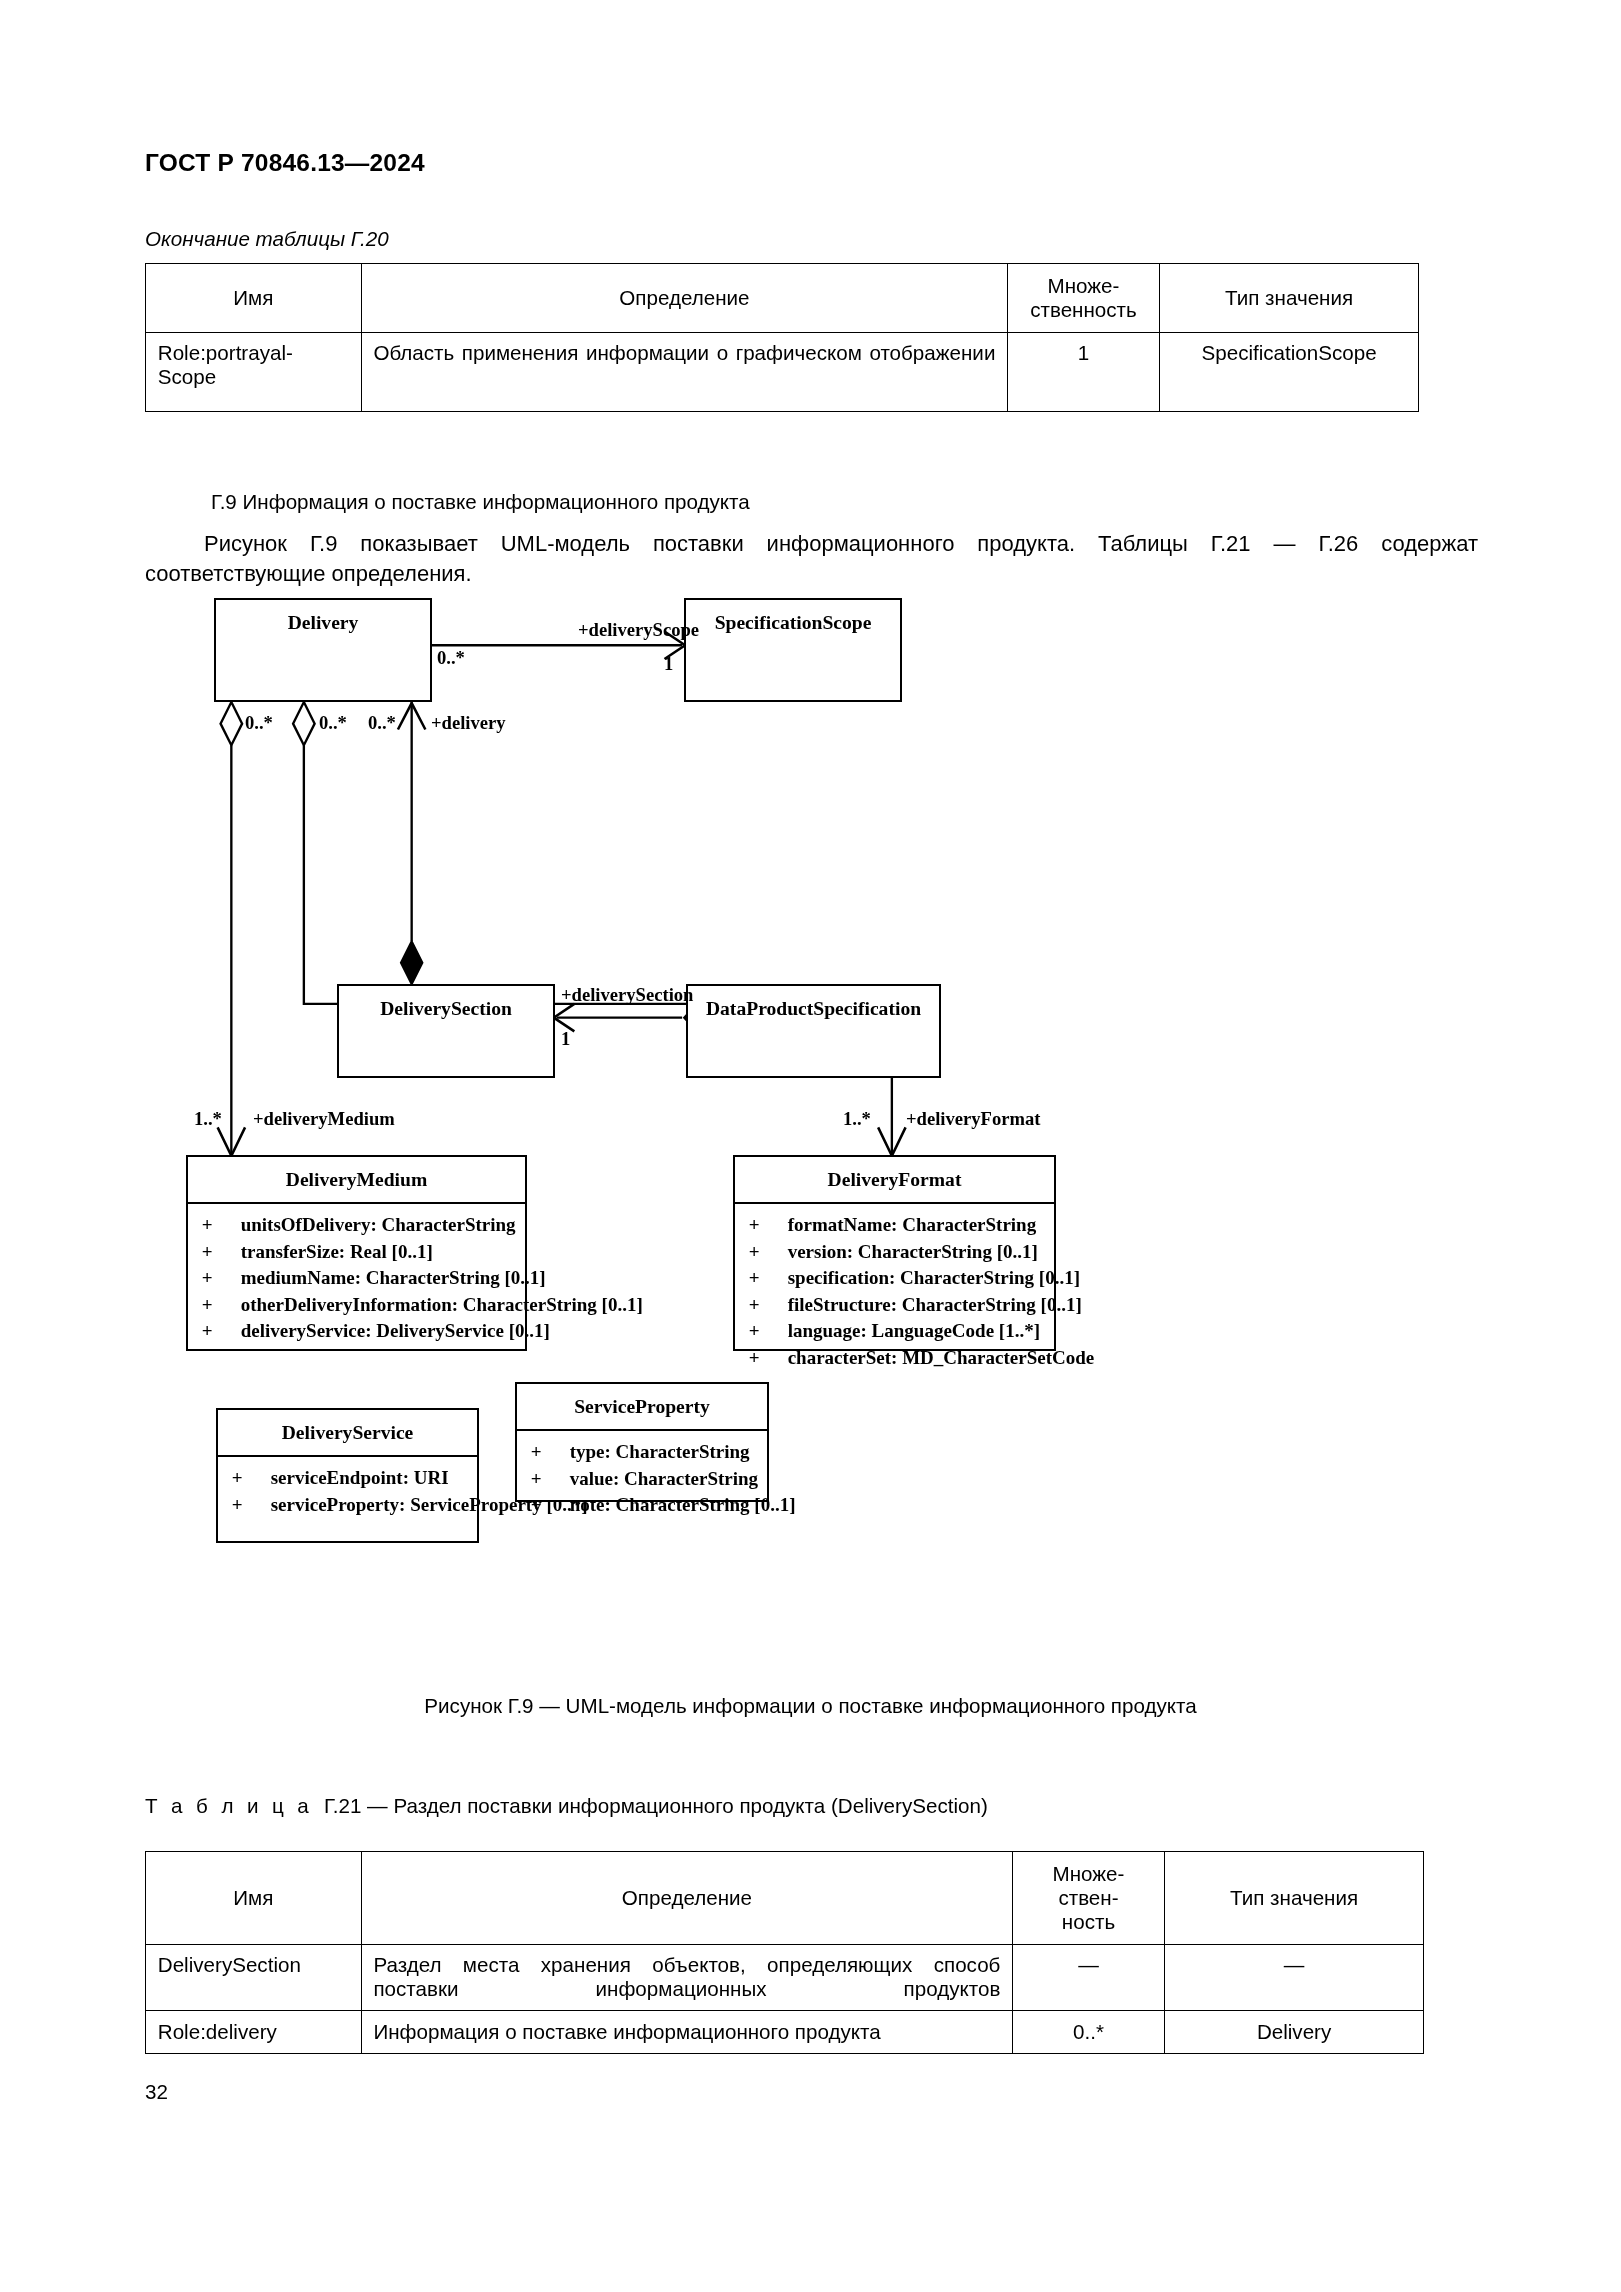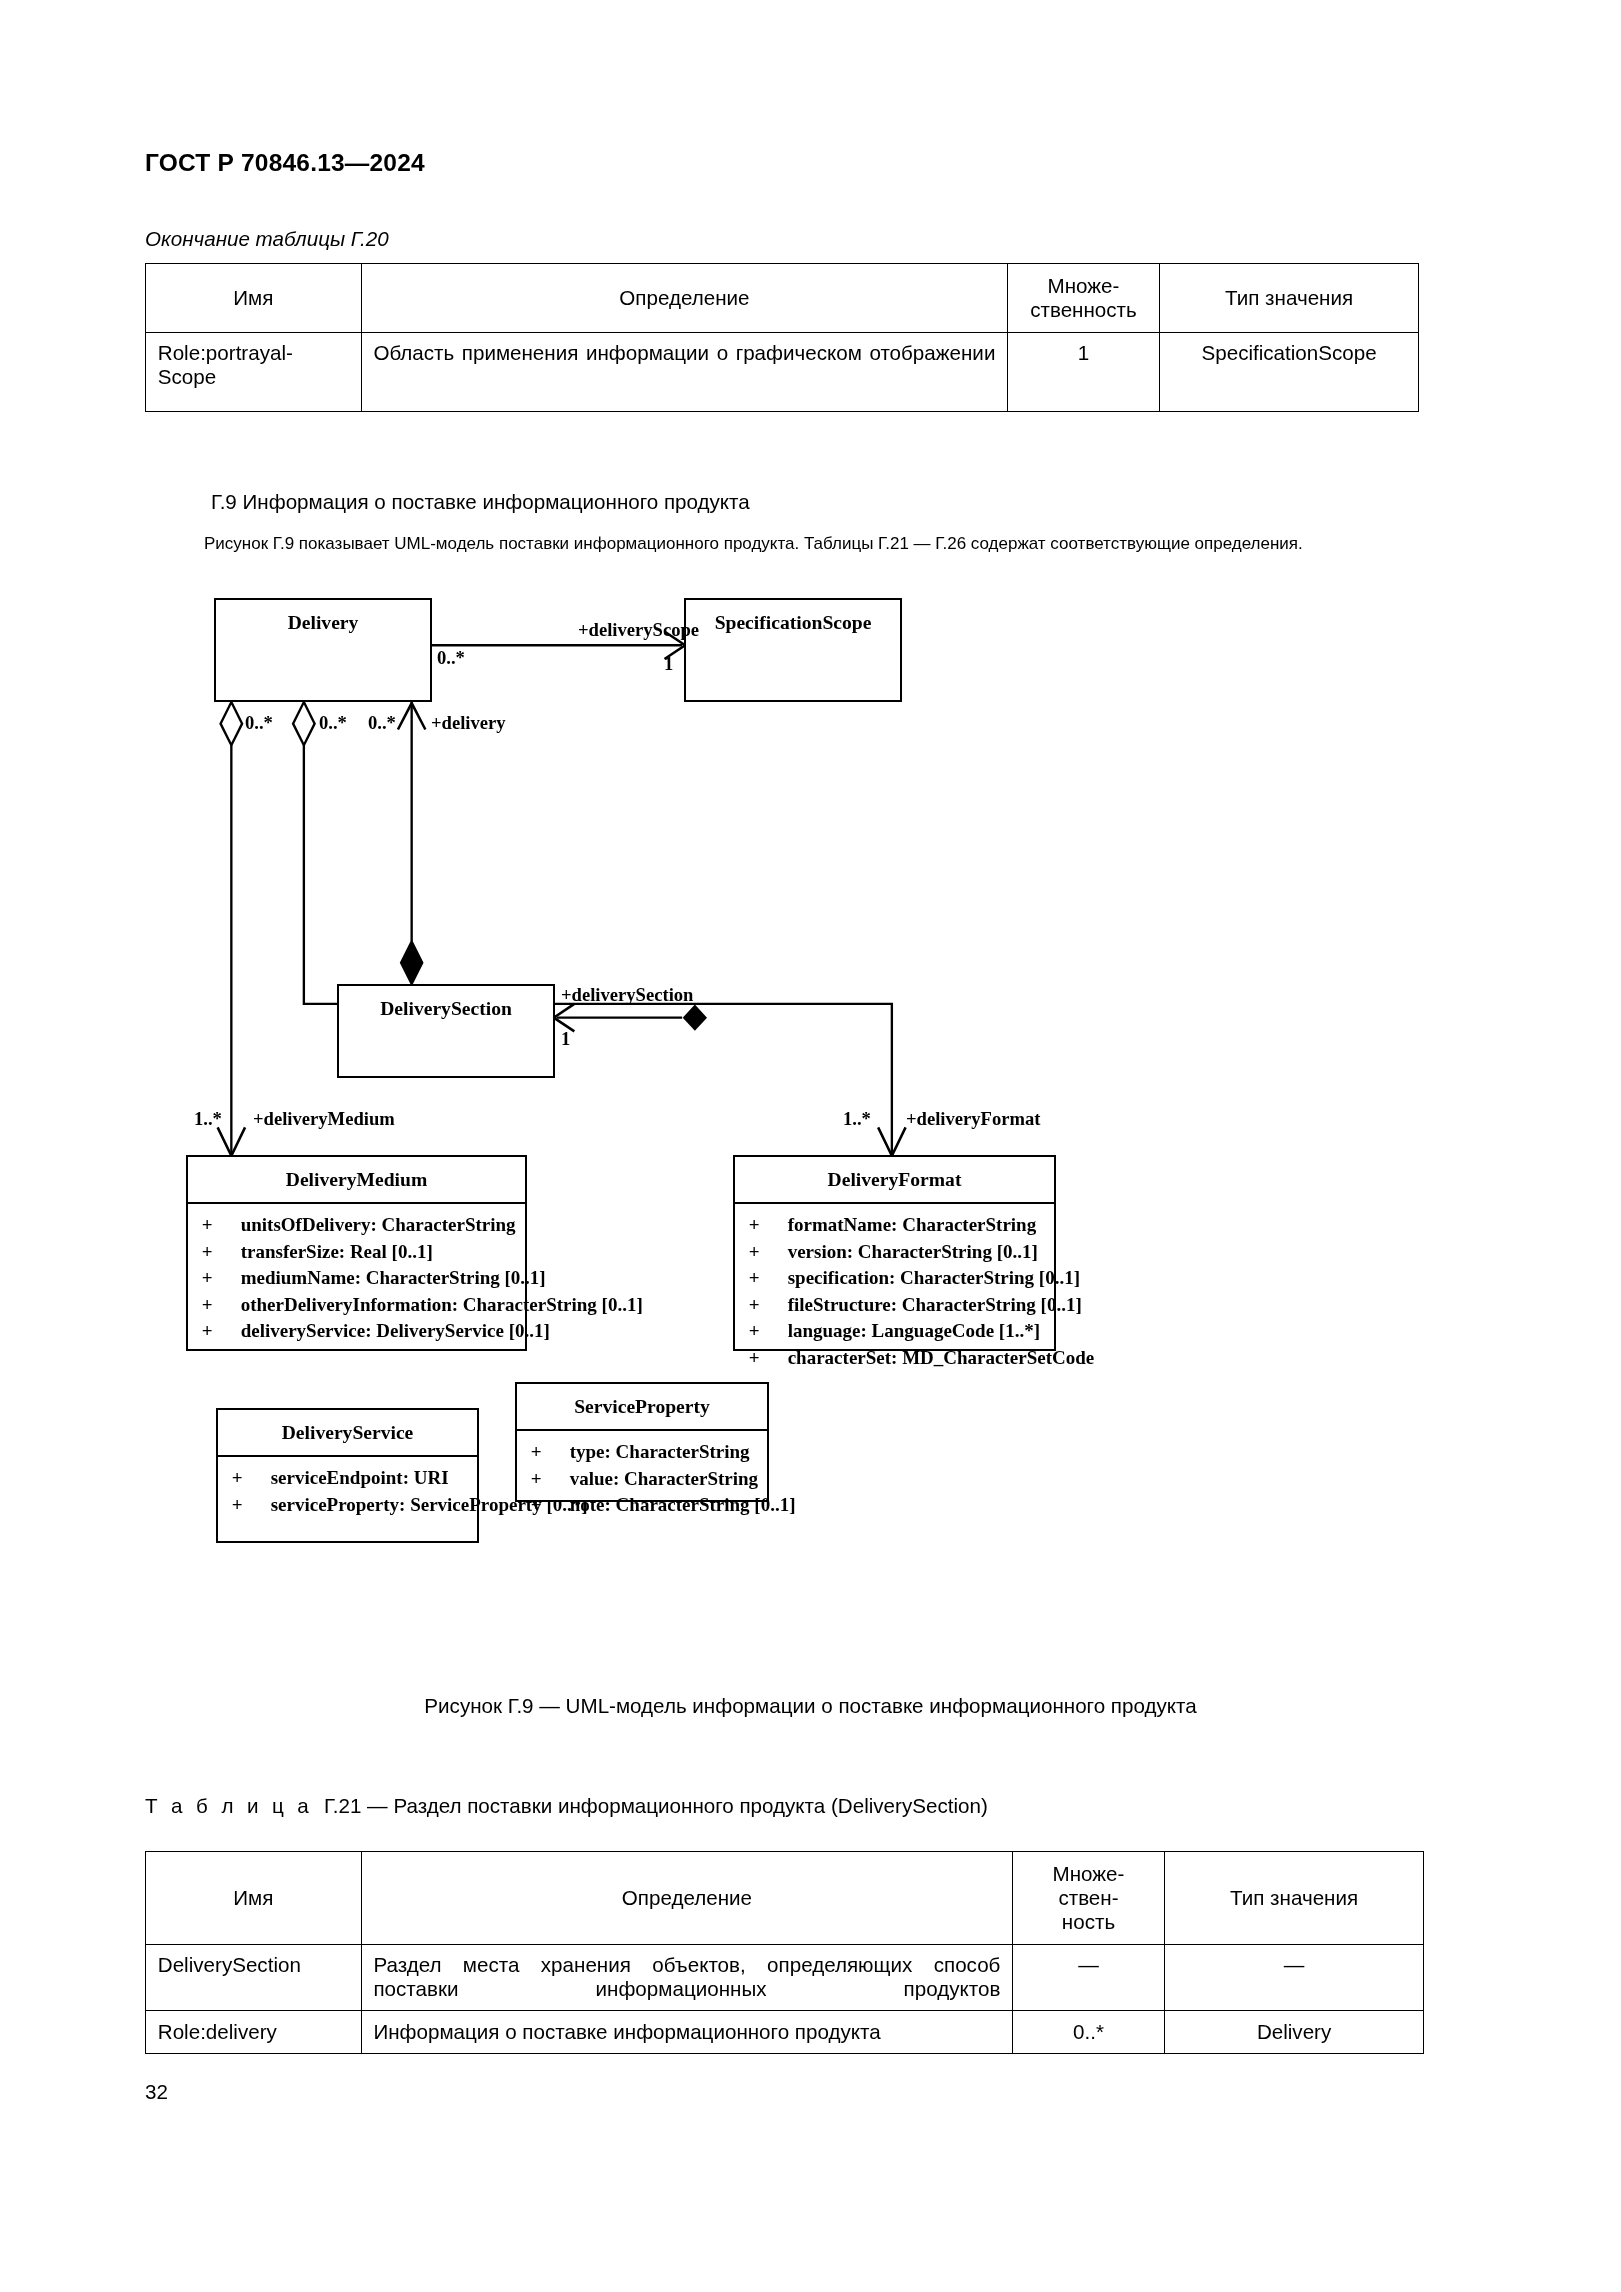--- a/index.html
+++ b/index.html
@@ -27,21 +27,21 @@
   .table-caption-italic{
     position:absolute;left:145px;top:227px;
     font-size:20.6px;font-style:italic;
   }
   .section-heading{
     position:absolute;left:211px;top:490px;
     font-size:20.6px;font-weight:normal;
   }
   .body-par{
     position:absolute;left:145px;top:529px;width:1333px;
-    font-size:17px;line-height:30px;text-align:justify;
+    font-size:22px;line-height:30px;text-align:justify;
   }
   .body-par .indent{display:inline-block;width:59px;}
 
   .fig-caption{
     position:absolute;left:0;top:1694px;width:1621px;
     text-align:center;font-size:20.6px;
   }
   .table-caption{
     position:absolute;left:145px;top:1794px;
     font-size:20.6px;
@@ -188,20 +188,23 @@
     </div>
 
     <div class="umlbox" style="left:539px;top:-9.8px;width:218px;height:104px;">
       <div class="title">SpecificationScope</div>
     </div>
 
     <div class="umlbox" style="left:192px;top:376px;width:218px;height:94px;">
       <div class="title">DeliverySection</div>
     </div>
 
+    <div class="umlbox" style="left:541px;top:376px;width:255px;height:94px;">
+      <div class="title">DataProductSpecification</div>
+    </div>
 
     <div class="umlbox compart" style="left:41px;top:547px;width:341px;height:196px;">
       <div class="title">DeliveryMedium</div>
       <div class="attrs">
         <div class="attr">
           <span class="vis">+</span><span class="body">unitsOfDelivery: CharacterString</span>
         </div>
         <div class="attr">
           <span class="vis">+</span><span class="body">transferSize: Real [0..1]</span>
         </div>

